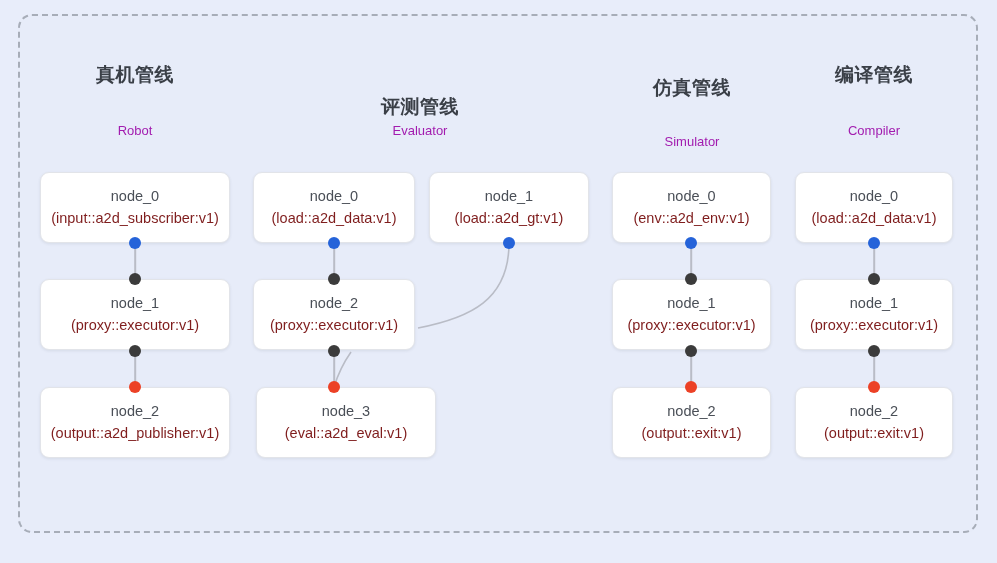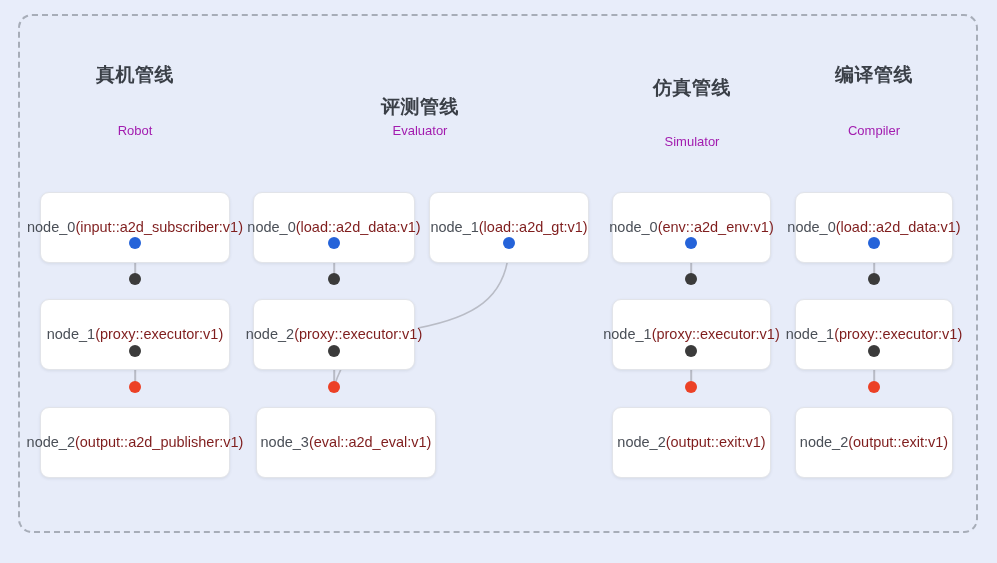--- a/index.html
+++ b/index.html
@@ -51,25 +51,24 @@
   }
   
   .node {
     position: absolute;
     box-sizing: border-box;
     background: #ffffff;
     border: 1px solid #e2e4e9;
     border-radius: 9px;
     box-shadow: 0 1px 3px rgba(60,64,80,0.10);
     display: flex;
-    flex-direction: row;
+    flex-direction: column;
     align-items: center;
     justify-content: center;
     text-align: center;
-    margin-top: 20px;
   }
   .node .n-name {
     font-size: 14.5px;
     color: #4a4f57;
     line-height: 1.45;
   }
   .node .n-type {
     font-size: 14.5px;
     color: #7f1d1d;
     line-height: 1.45;

